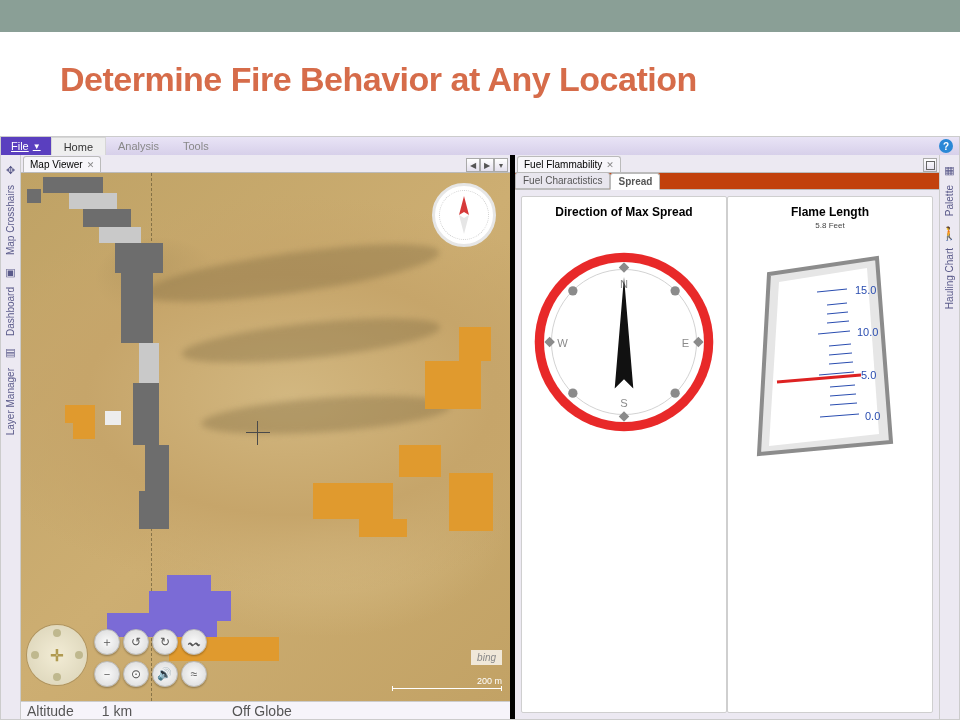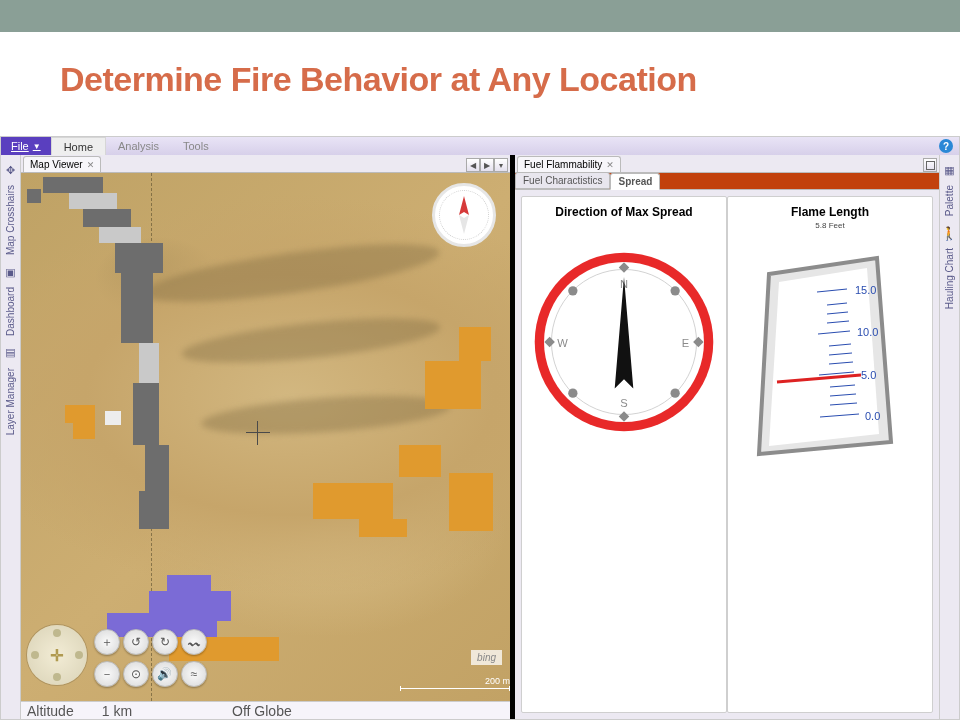--- a/index.html
+++ b/index.html
@@ -52,21 +52,21 @@
   .small-compass { position:absolute; top:10px; right:14px; width:64px; height:64px; border-radius:50%; background:#fff; border:3px solid #e6e6e6; display:flex;align-items:center;justify-content:center;}
   .small-compass .ticks{position:absolute;inset:4px;border-radius:50%;border:1px dotted #cfcfcf;}
   .small-compass svg{position:relative;}
   .map-ctrl-row { position:absolute; left:8px; bottom:46px; display:flex; gap:3px; align-items:center;}
   .map-ctrl-row2 { position:absolute; left:8px; bottom:14px; display:flex; gap:3px; align-items:center;}
   .pan-pad { width:60px;height:60px;border-radius:50%;background:radial-gradient(#f2ecd5,#d9d2b6);position:relative;box-shadow:0 0 0 1px rgba(0,0,0,0.15);}
   .pan-pad .dot{position:absolute;width:8px;height:8px;border-radius:50%;background:#bfb88e;}
   .pan-pad .plus{position:absolute;left:50%;top:50%;transform:translate(-50%,-50%);font-size:16px;color:#b09a50;font-weight:bold;}
   .round-btn { width:26px;height:26px;border-radius:50%;background:radial-gradient(#fafafa,#d7d7d7);border:1px solid #bbb;display:flex;align-items:center;justify-content:center;font-size:12px;color:#555;box-shadow:0 1px 2px rgba(0,0,0,0.3);}
   .bing-box { position:absolute; right:8px; bottom:36px; background:rgba(255,255,255,0.75); font-size:10px; color:#888; padding:2px 6px; font-style:italic;}
-  .scale-bar { position:absolute; right:0; bottom:12px; font-size:9px; color:#fff; text-align:right;}
+  .scale-bar { position:absolute; right:8px; bottom:12px; font-size:9px; color:#fff; text-align:right;}
   .scale-bar .bar{width:110px;height:1px;background:#fff;margin-top:2px;position:relative;}
   .scale-bar .bar::before,.scale-bar .bar::after{content:"";position:absolute;width:1px;height:5px;background:#fff;top:-2px;}
   .scale-bar .bar::before{left:0;} .scale-bar .bar::after{right:0;}
   .footer { height:18px; background:#f6f4fa; border-top:1px solid #ccc; font-size:14px; color:#555; display:flex; align-items:center; padding:0 6px;}
   .footer .sep{flex:0 0 28px;}
   .footer .gap{flex:0 0 100px;}
 
   .sub-tabs { height:17px; background:#c2410c; display:flex; align-items:flex-end; border-bottom:1px solid #bbb;}
   .sub-tab { font-size:10px; padding:2px 7px; border:1px solid #bbb; background:#e8e6ee; border-radius:3px 3px 0 0; margin-right:0; color:#555;}
   .sub-tab.active{ background:#fff; border-bottom:1px solid #fff; position:relative; top:1px; font-weight:600;}

